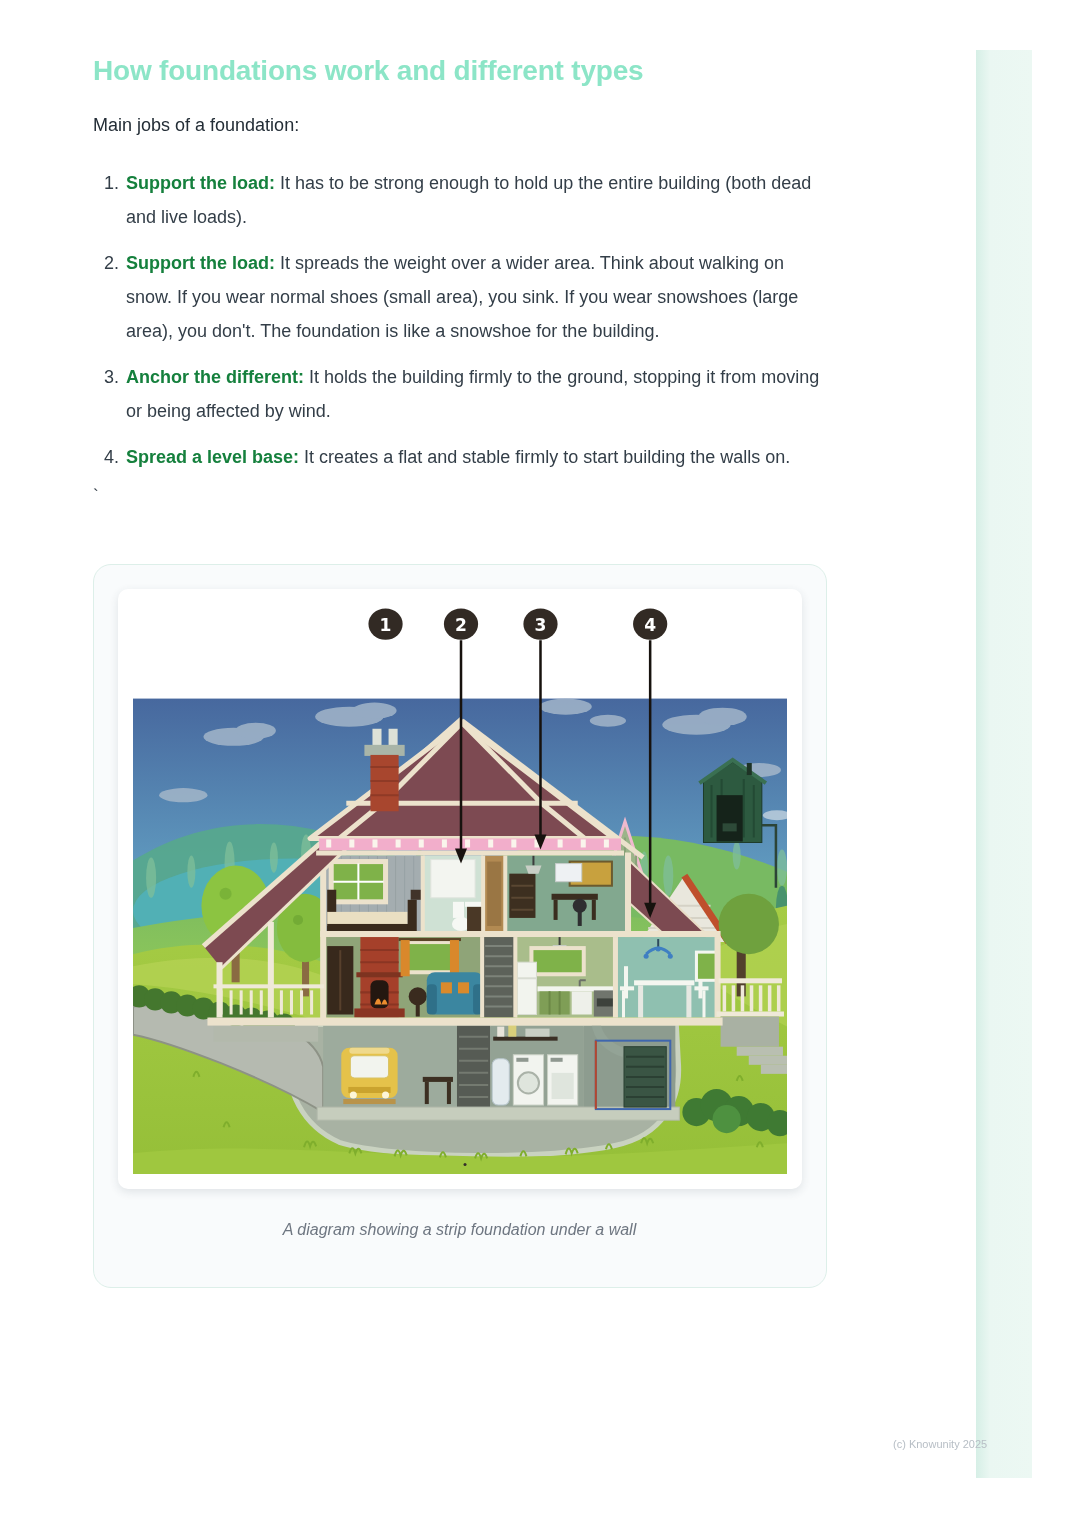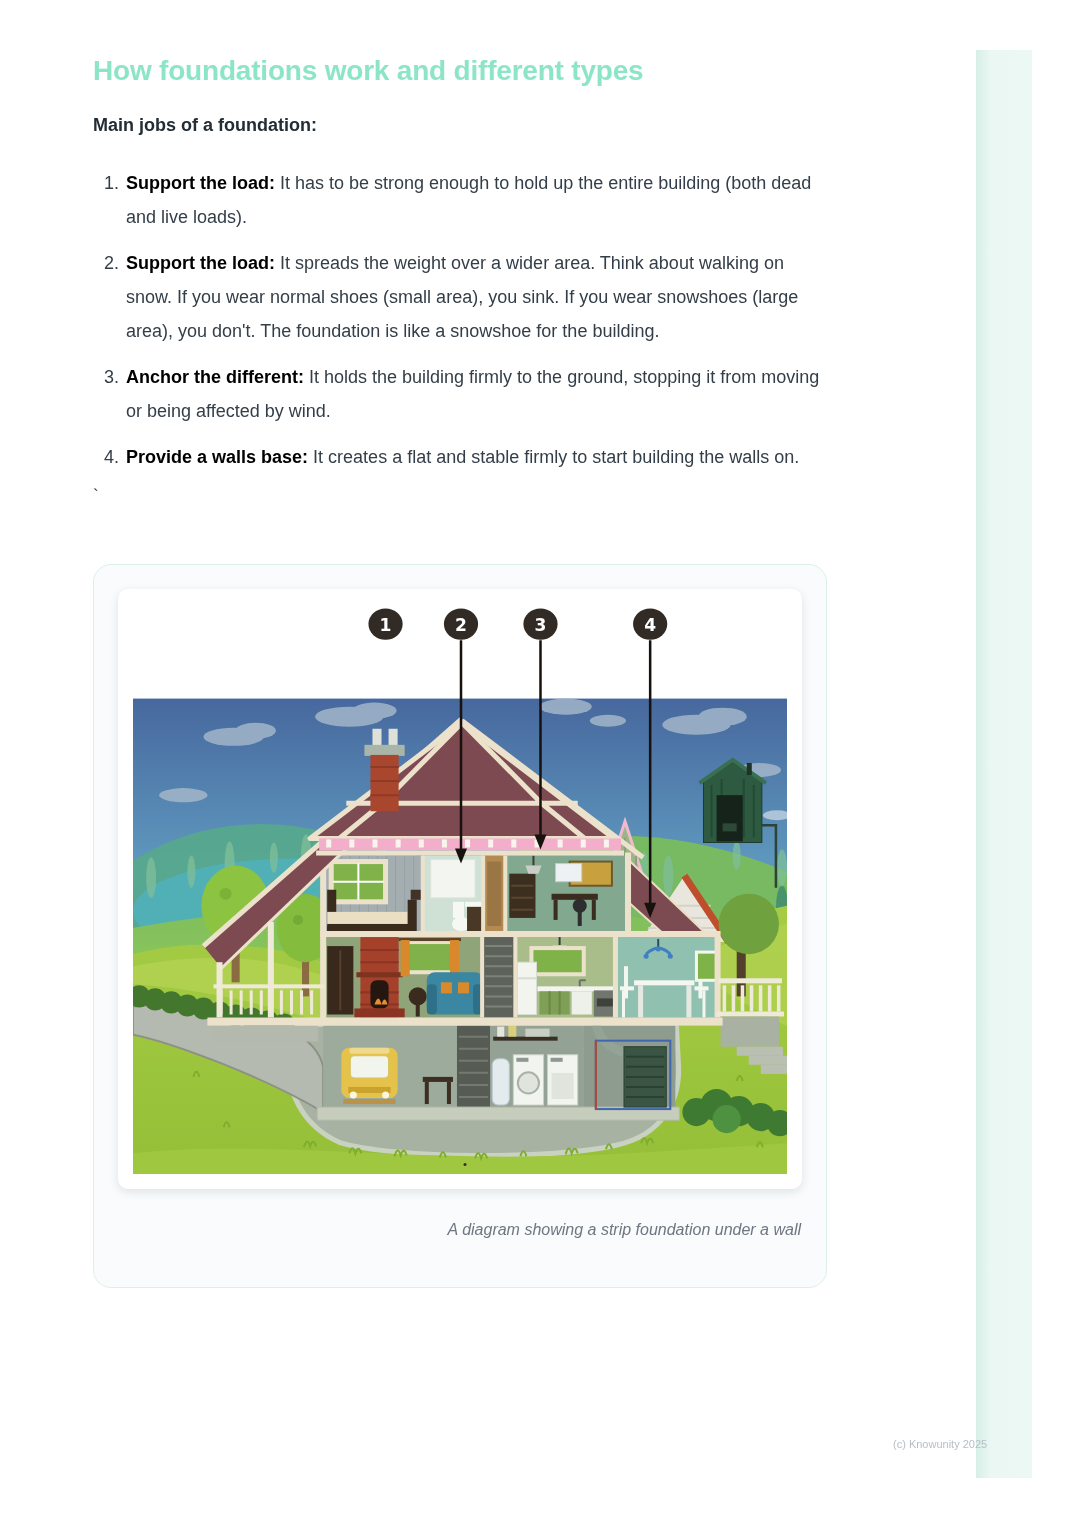--- a/index.html
+++ b/index.html
@@ -12,37 +12,37 @@
     position:absolute; left:976px; top:50px; width:56px; height:1428px;
     background:linear-gradient(to right,#d6efe6 0,#eaf7f2 25%,#ecf8f3 100%);
     z-index:0;
   }
   .content { position:absolute; left:93px; top:0; width:735px; z-index:1; }
   h1.doc-title {
     margin-top:55px; font-size:28px; line-height:32px; font-weight:bold;
     color:#8ce5c7; letter-spacing:-0.2px;
   }
   p.intro { margin-top:21px; font-size:18px; line-height:35px; color:#333e48; }
-  .list-heading { margin-top:26px; font-size:18px; line-height:24px; font-weight:bold; color:#232d36; }
+  .list-heading { margin-top:26px; font-size:18px; line-height:24px; font-weight:normal; color:#232d36; }
   ol.jobs { margin-top:29px; padding-left:31px; font-size:18px; line-height:34px; color:#333e48; }
   ol.jobs li { margin-bottom:12px; padding-left:2px; }
-  ol.jobs .lead { font-weight:bold; color:#000000; }
+  ol.jobs .lead { font-weight:bold; color:#15803d; }
   .stray { margin-top:6px; font-size:17px; line-height:20px; color:#333e48; }
   .figure-card {
     margin-top:58px; width:734px; background:#f9fbfc;
     border:1px solid #ddefe9; border-radius:18px;
     padding:24px 25px 46px 24px;
   }
   .image-card {
     width:684px; background:#ffffff; border-radius:10px; padding:15px;
     box-shadow:0 3px 10px rgba(40,60,70,0.12); overflow:hidden;
   }
   .image-card svg { display:block; width:654px; height:auto; }
   .caption {
-    margin-top:30px; text-align:right; font-style:italic;
+    margin-top:30px; text-align:center; font-style:italic;
     font-size:16px; line-height:22px; color:#6e7681;
   }
   .footer-copy {
     position:absolute; top:1438px; left:893px; z-index:2;
     font-size:11px; color:#b7bec5;
   }
 </style>
 </head>
 <body>
 
@@ -52,21 +52,21 @@
   <div class="content">
     <h1 class="doc-title">How foundations work and different types</h1>
 
 
     <div class="list-heading">Main jobs of a foundation:</div>
 
     <ol class="jobs">
       <li><span class="lead">Support the load:</span><span> It has to be strong enough to hold up the entire building (both dead and live loads).</span></li>
       <li><span class="lead">Support the load:</span><span> It spreads the weight over a wider area. Think about walking on snow. If you wear normal shoes (small area), you sink. If you wear snowshoes (large area), you don't. The foundation is like a snowshoe for the building.</span></li>
       <li><span class="lead">Anchor the different:</span><span> It holds the building firmly to the ground, stopping it from moving or being affected by wind.</span></li>
-      <li><span class="lead">Provide a walls base:</span><span> It creates a flat and stable firmly to start building the walls on.</span></li>
+      <li><span class="lead">Spread a level base:</span><span> It creates a flat and stable firmly to start building the walls on.</span></li>
     </ol>
 
     <div class="stray">`</div>
 
     <div class="figure-card">
       <div class="image-card">
         <svg viewBox="0 0 650 567" xmlns="http://www.w3.org/2000/svg">
           <defs>
             <linearGradient id="skyG" x1="0" y1="0" x2="0" y2="1">
               <stop offset="0" stop-color="#47689e"></stop>

